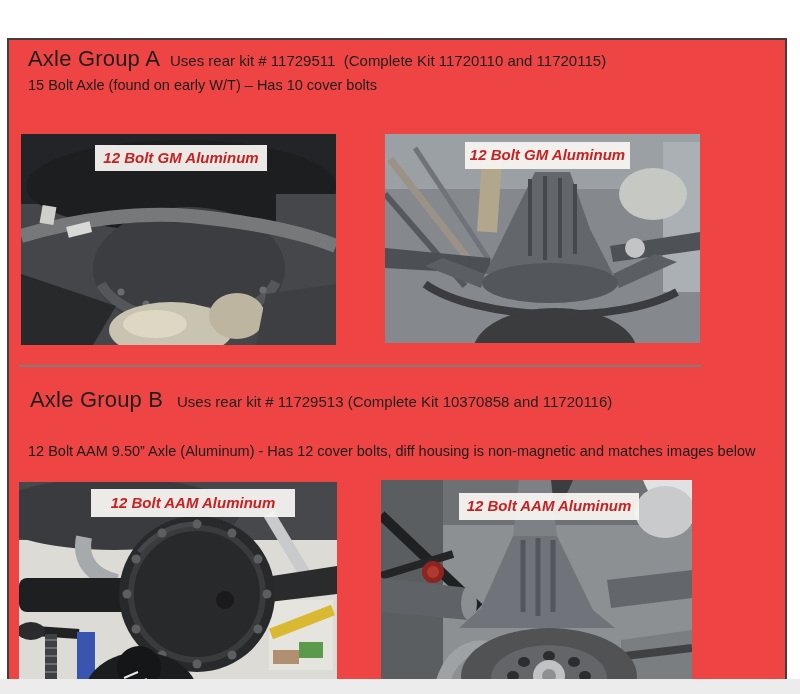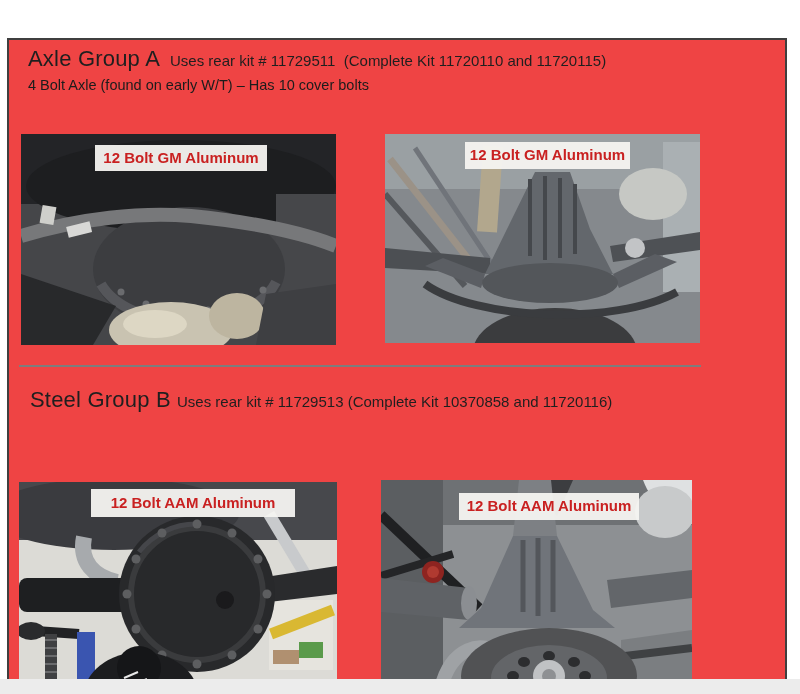--- a/index.html
+++ b/index.html
@@ -6,35 +6,35 @@
   body{width:800px;height:694px;position:relative;overflow:hidden;
        font-family:"Liberation Sans","DejaVu Sans",sans-serif;color:#1c1c1c;
        -webkit-font-smoothing:antialiased;}
   .page{position:absolute;left:7px;top:8px;width:780px;height:669px;
         box-sizing:border-box;border:2px solid #3f3f3f;background:#ef4444;margin-top:30px;}
   .outside-strip{position:absolute;left:0;top:679px;width:800px;height:15px;background:#ececec;}
   .abs{position:absolute;}
   .group-title{font-size:22px;color:#1f1f1f;letter-spacing:.2px;}
   .kit{font-size:15px;color:#1f1f1f;white-space:pre;}
   .bodyline{font-size:14.5px;color:#1c1c1c;white-space:pre;}
-  .photo{position:absolute;overflow:hidden;background:#777;}
+  .photo{position:absolute;overflow:hidden;background:#777;font-style:italic;}
   .photo svg{display:block;}
   .photo-label{position:absolute;background:rgba(246,244,241,0.95);
         color:#c92121;font-weight:bold;font-size:15px;text-align:center;
         line-height:26px;white-space:nowrap;}
   .divider{position:absolute;height:2px;background:#7d7d7d;}
 </style>
 </head>
 <body>
 
 <div class="page">
 
   <div class="abs group-title" style="left:19px;top:6px;">Axle Group A</div>
   <div class="abs kit" style="left:161px;top:12px;">Uses rear kit # 11729511  (Complete Kit 11720110 and 11720115)</div>
-  <div class="abs bodyline" style="left:19px;top:37px;">4 Bolt Axle (found on early W/T) – Has 10 cover bolts</div>
+  <div class="abs bodyline" style="left:19px;top:37px;">15 Bolt Axle (found on early W/T) – Has 10 cover bolts</div>
 
   <div class="photo" style="left:12px;top:94px;width:315px;height:211px;">
     <svg width="315" height="211" viewBox="0 0 315 211">
       <rect x="0" y="0" width="315" height="211" fill="#454649"></rect>
       <rect x="0" y="0" width="315" height="70" fill="#232427"></rect>
       <ellipse cx="160" cy="52" rx="155" ry="46" fill="#1d1e20"></ellipse>
       <rect x="255" y="60" width="60" height="151" fill="#46474a"></rect>
       <ellipse cx="168" cy="135" rx="96" ry="62" fill="#3c3d40"></ellipse>
       <path d="M80,150 A92,56 0 0 0 255,148" stroke="#55565a" stroke-width="10" fill="none"></path>
       <circle cx="100" cy="158" r="3.5" fill="#6a6b6e"></circle>
@@ -74,22 +74,23 @@
       <path d="M100,140 L58,124 L40,132 L96,154 Z" fill="#5b5e63"></path>
       <path d="M228,140 L270,120 L292,128 L234,154 Z" fill="#5b5e63"></path>
       <ellipse cx="165" cy="149" rx="68" ry="20" fill="#53565a"></ellipse>
       <path d="M40,150 C90,186 230,192 292,158" stroke="#3a3c3f" stroke-width="8" fill="none"></path>
     </svg>
     <div class="photo-label" style="left:80px;top:8px;width:165px;height:27px;">12 Bolt GM Aluminum</div>
   </div>
 
   <div class="divider" style="left:10px;top:325px;width:682px;"></div>
 
-  <div class="abs group-title" style="left:21px;top:347px;">Steel Group B</div>
+  <div class="abs group-title" style="left:21px;top:347px;">Axle Group B</div>
   <div class="abs kit" style="left:168px;top:353px;">Uses rear kit # 11729513 (Complete Kit 10370858 and 11720116)</div>
+  <div class="abs bodyline" style="left:19px;top:403px;">12 Bolt AAM 9.50” Axle (Aluminum) - Has 12 cover bolts, diff housing is non-magnetic and matches images below</div>
 
   <div class="photo" style="left:10px;top:442px;width:318px;height:208px;">
     <svg width="318" height="208" viewBox="0 0 318 208">
       <rect x="0" y="0" width="318" height="208" fill="#dcdbd6"></rect>
       <rect x="0" y="0" width="318" height="58" fill="#47484c"></rect>
       <ellipse cx="95" cy="32" rx="125" ry="36" fill="#3a3b3f"></ellipse>
       <path d="M65,55 C60,80 75,95 98,100" stroke="#a7aaad" stroke-width="16" fill="none"></path>
       <path d="M250,32 L286,92" stroke="#c8cacc" stroke-width="12"></path>
       <rect x="250" y="118" width="64" height="70" fill="#e6e4de"></rect>
       <path d="M252,152 L314,128" stroke="#d9b832" stroke-width="11"></path>

